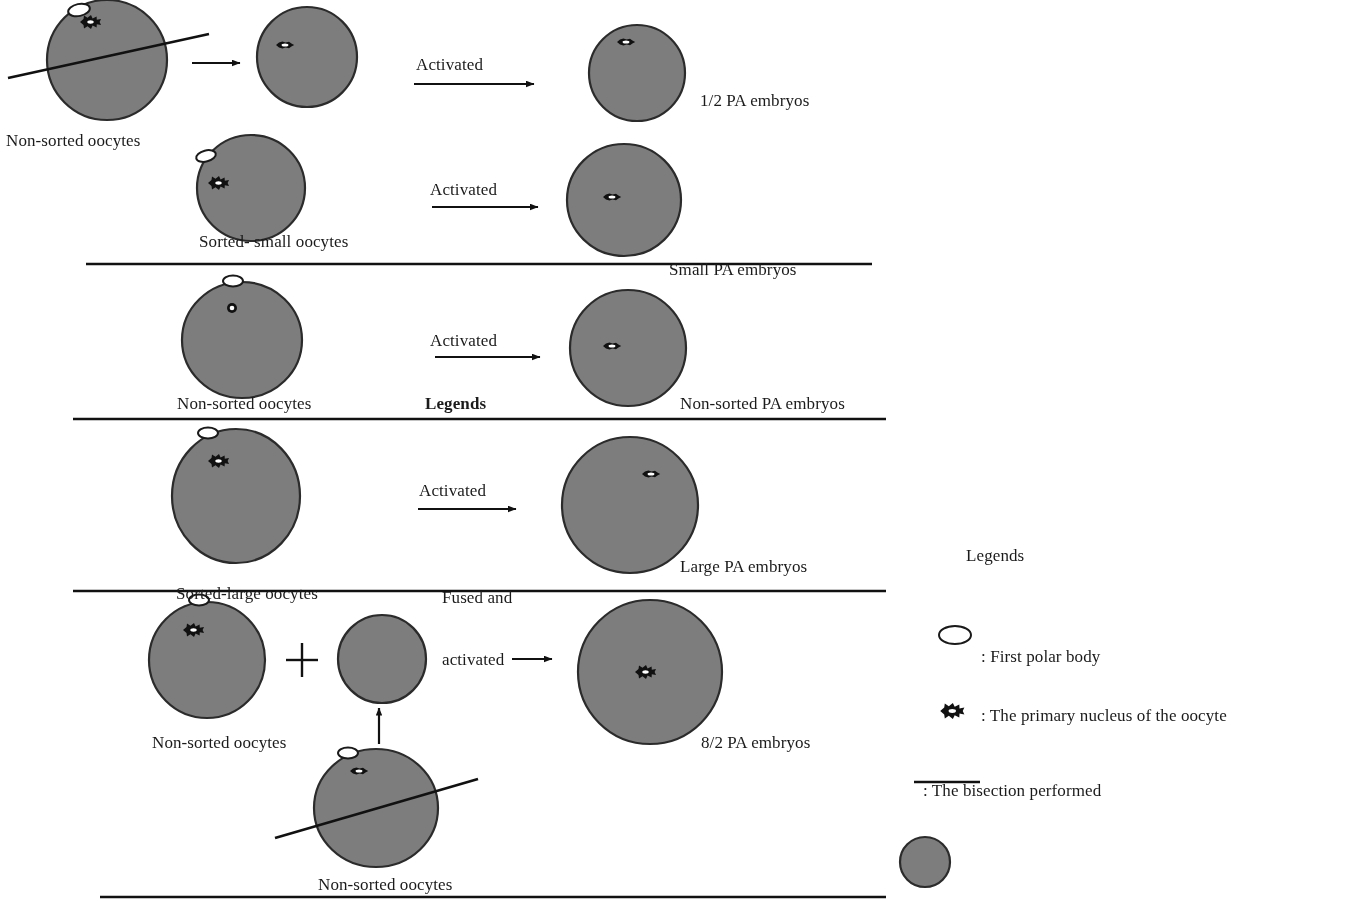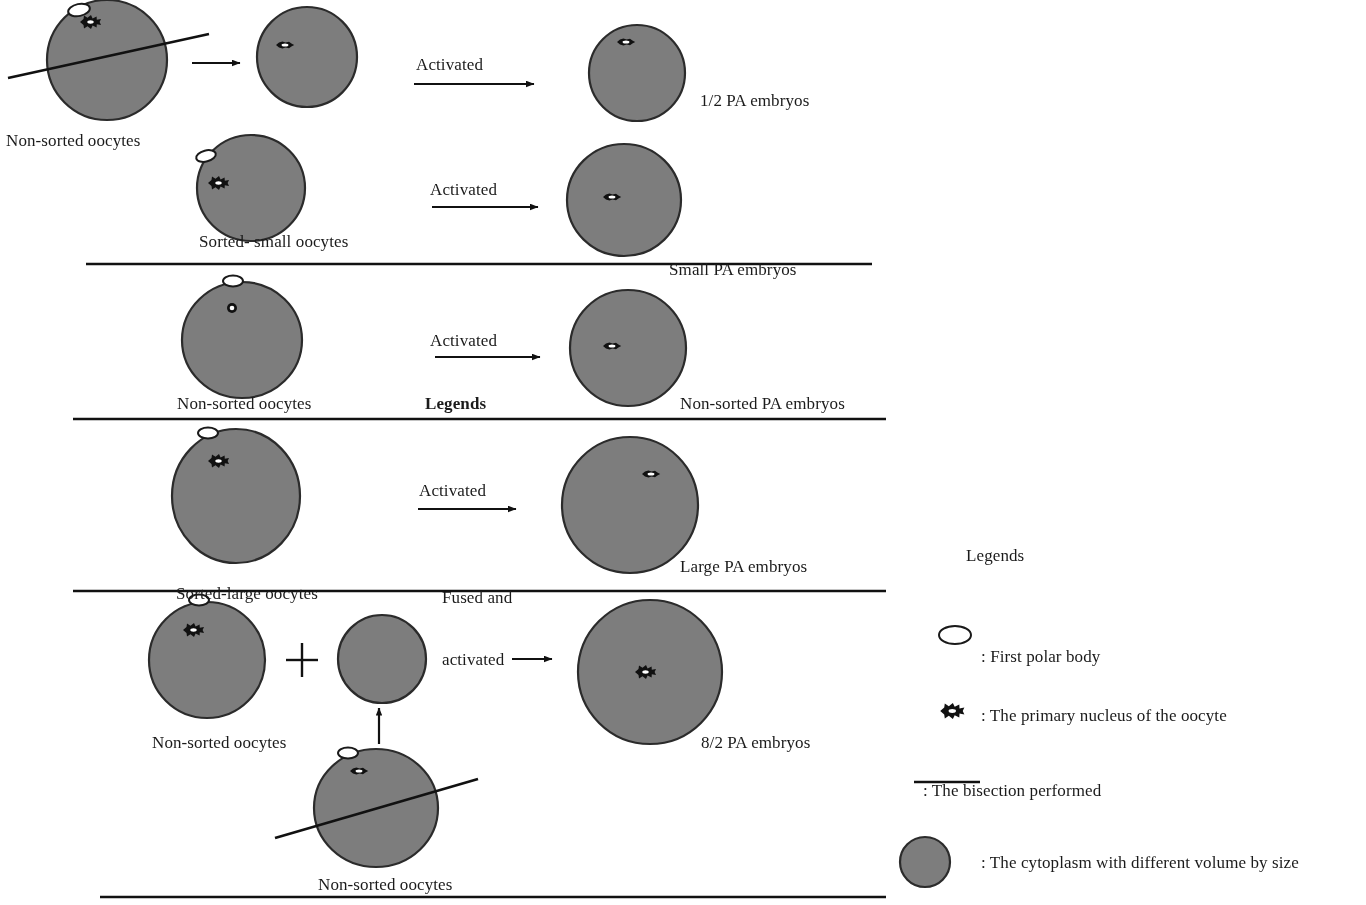--- a/index.html
+++ b/index.html
@@ -229,15 +229,14 @@
   <div class="lbl" style="left:442px; top:588px;">Fused and</div>
   <div class="lbl" style="left:442px; top:650px;">activated</div>
   <div class="lbl" style="left:701px; top:733px;">8/2 PA embryos</div>
   <div class="lbl" style="left:318px; top:875px;">Non-sorted oocytes</div>
 
   <div class="lbl legend-title" style="left:966px; top:546px;">Legends</div>
 
   <div class="lbl legend-text" style="left:981px; top:631px;margin-top:16px;">: First polar body</div>
   <div class="lbl legend-text" style="left:981px; top:706px;">: The primary nucleus of the oocyte</div>
   <div class="lbl legend-text" style="left:923px; top:781px;">: The bisection performed</div>
-  <div class="lbl legend-text" style="left:981px; top:853px;">: The cytoplasm with different volume by size</div>
 
 </div>
 
 </body></html>

